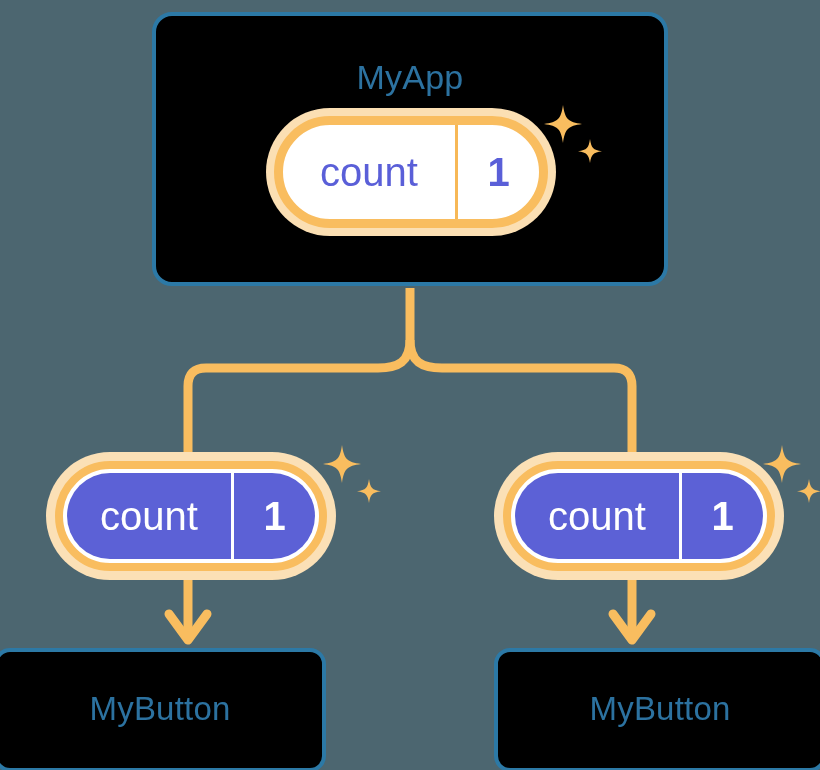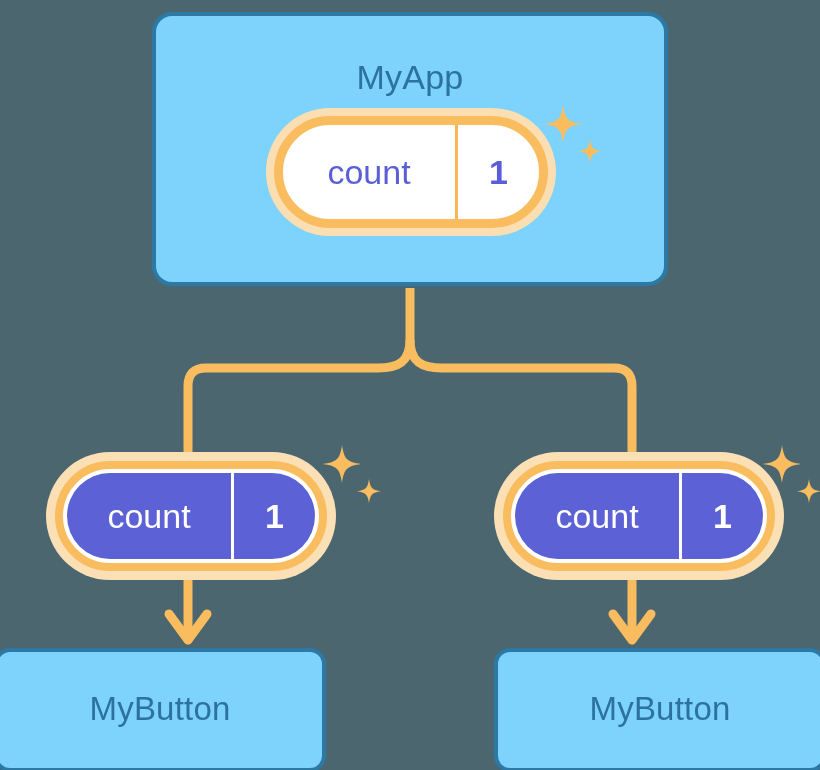--- a/index.html
+++ b/index.html
@@ -25,21 +25,21 @@
     left: 0;
     top: 0;
     width: 820px;
     height: 770px;
     pointer-events: none;
   }
 
   
   .card {
     position: absolute;
-    background: #7dd3fc;
+    background: #000000;
     border: 4px solid #2c79a6;
     border-radius: 16px;
     box-sizing: border-box;
   }
   #app-card {
     left: 152px;
     top: 12px;
     width: 516px;
     height: 274px;
     border-radius: 20px;
@@ -98,21 +98,21 @@
     display: flex;
     align-items: stretch;
     border-radius: 999px;
     box-sizing: border-box;
     overflow: hidden;
   }
   .pill-cell {
     display: flex;
     align-items: center;
     justify-content: center;
-    font-size: 34px;
+    font-size: 40px;
     box-sizing: border-box;
   }
   .pill-key { flex: 0 0 auto; }
   .pill-val { flex: 0 0 auto; font-weight: 700; }
 
   
   #app-pill-wrap {
     left: 266px;
     top: 108px;
     width: 290px;

